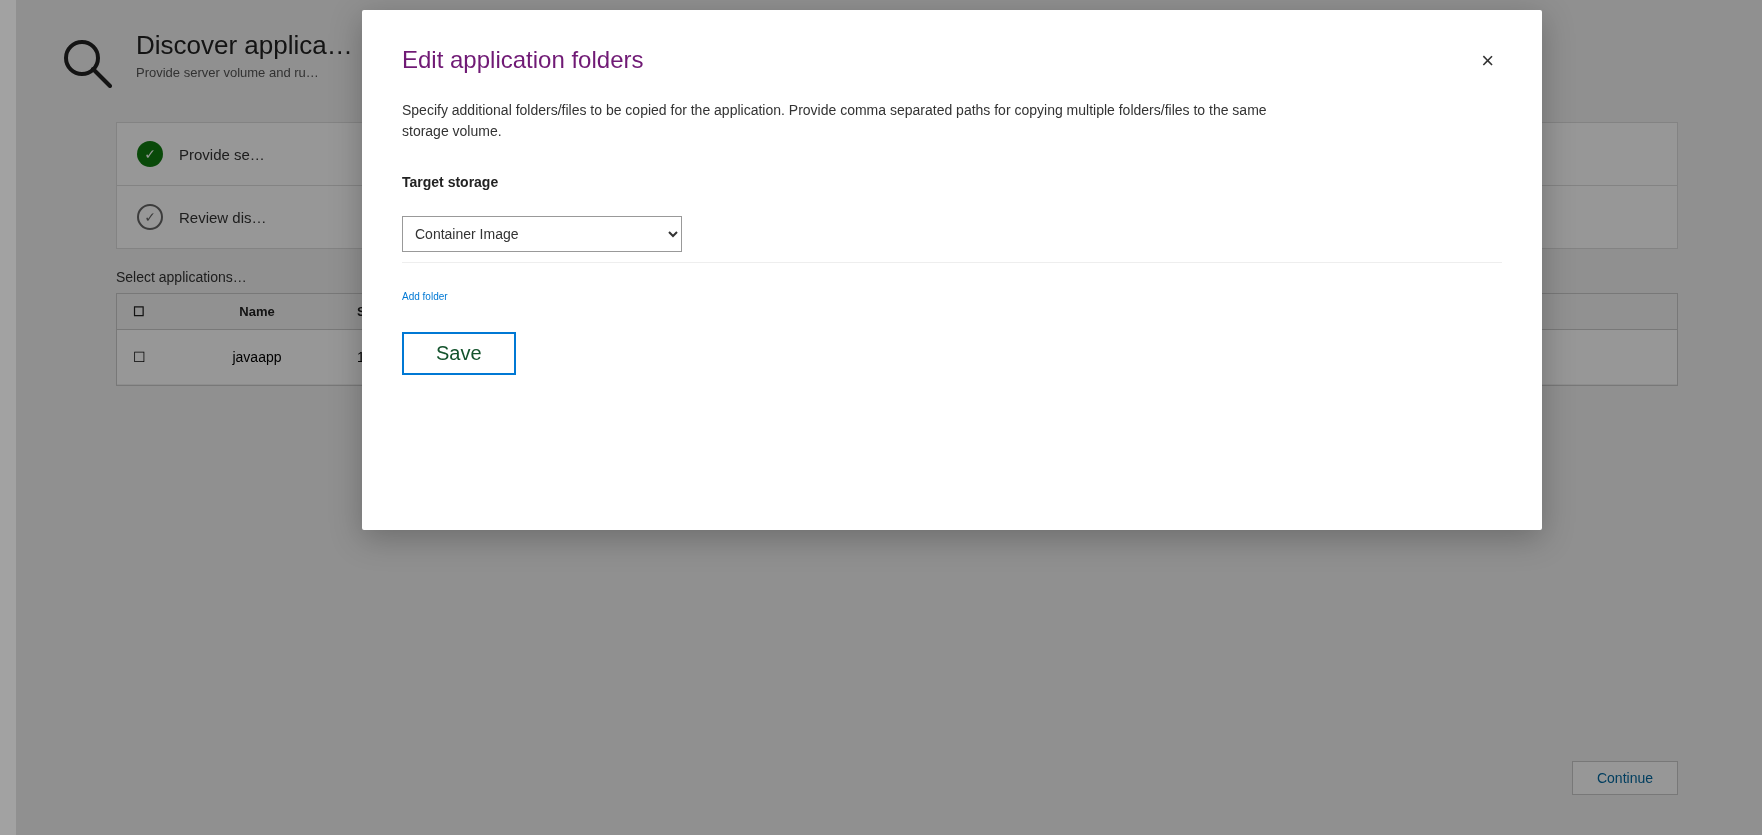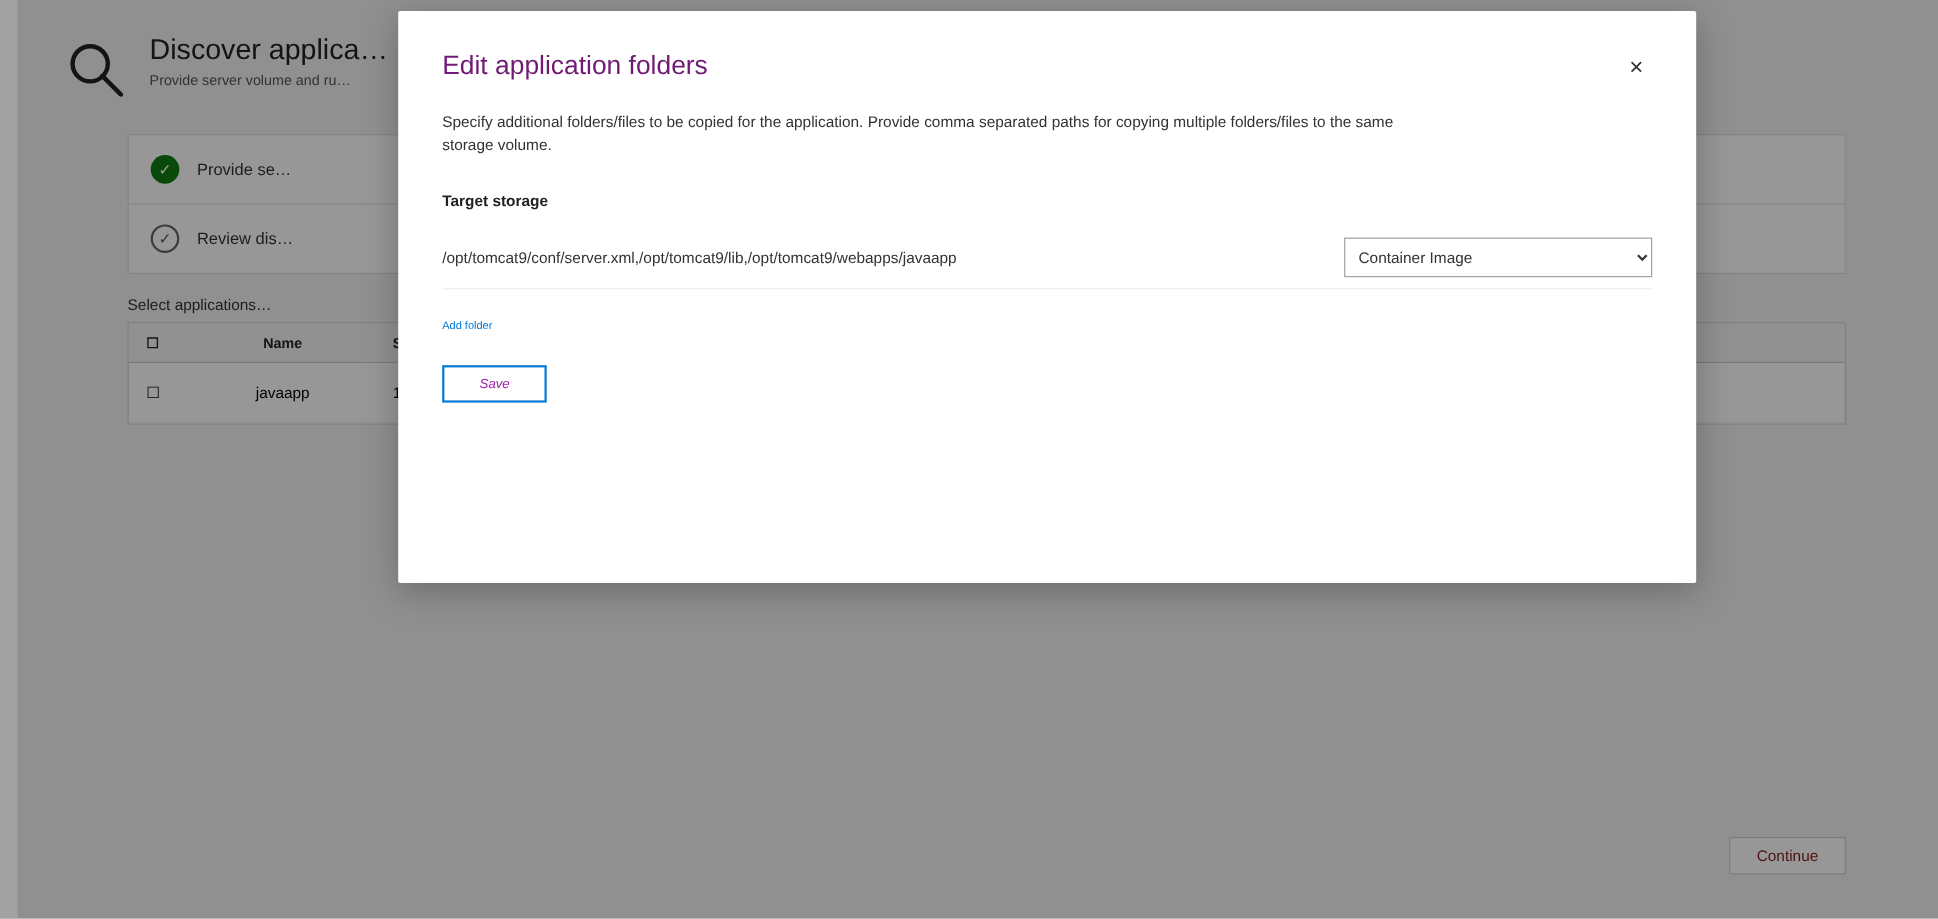--- a/index.html
+++ b/index.html
@@ -152,21 +152,21 @@
     .bg-footer {
       position: absolute;
       bottom: 40px;
       right: 100px;
     }
 
     .continue-btn {
       padding: 8px 24px;
       border: 1px solid #ccc;
       background: #fff;
-      color: #7f1d1d;
+      color: #0369a1;
       font-size: 14px;
       cursor: pointer;
     }
 
     
     .overlay {
       position: absolute;
       top: 0; left: 0;
       width: 100%; height: 100%;
       background: rgba(0,0,0,0.3);
@@ -272,25 +272,24 @@
       color: #0078d4;
       text-decoration: none;
       font-size: 10px;
       cursor: pointer;
     }
 
     .save-button {
       padding: 8px 32px;
       border: 2px solid #0078d4;
       background: #fff;
-      color: #a21caf;
-      font-size: 12px;
+      color: #14532d;
+      font-size: 20px;
       cursor: pointer;
       font-weight: 400;
-      font-style: italic;
     }
   </style>
 </head>
 <body>
 
 <div class="bg-page">
   <div class="bg-header">
     <div class="bg-search-icon">
       <svg width="52" height="52" viewBox="0 0 52 52" fill="none">
         <circle cx="22" cy="22" r="16" stroke="#222" stroke-width="4" fill="none"></circle>
@@ -354,21 +353,20 @@
     <button class="modal-close">×</button>
   </div>
 
   <p class="modal-desc">Specify additional folders/files to be copied for the application. Provide comma separated paths for copying multiple folders/files to the same storage volume.</p>
 
   <div class="modal-table-header">
     <span class="modal-col-storage">Target storage</span>
   </div>
 
   <div class="modal-table-row">
-    <span class="modal-path-value">/opt/tomcat9/conf/server.xml,/opt/tomcat9/lib,/opt/tomcat9/webapps/javaapp</span>
     <select class="modal-storage-select">
       <option>Container Image</option>
       <option>Azure File Share</option>
       <option>Azure Disk</option>
     </select>
   </div>
 
   <a class="add-folder-link">Add folder</a>
 
   <div>

